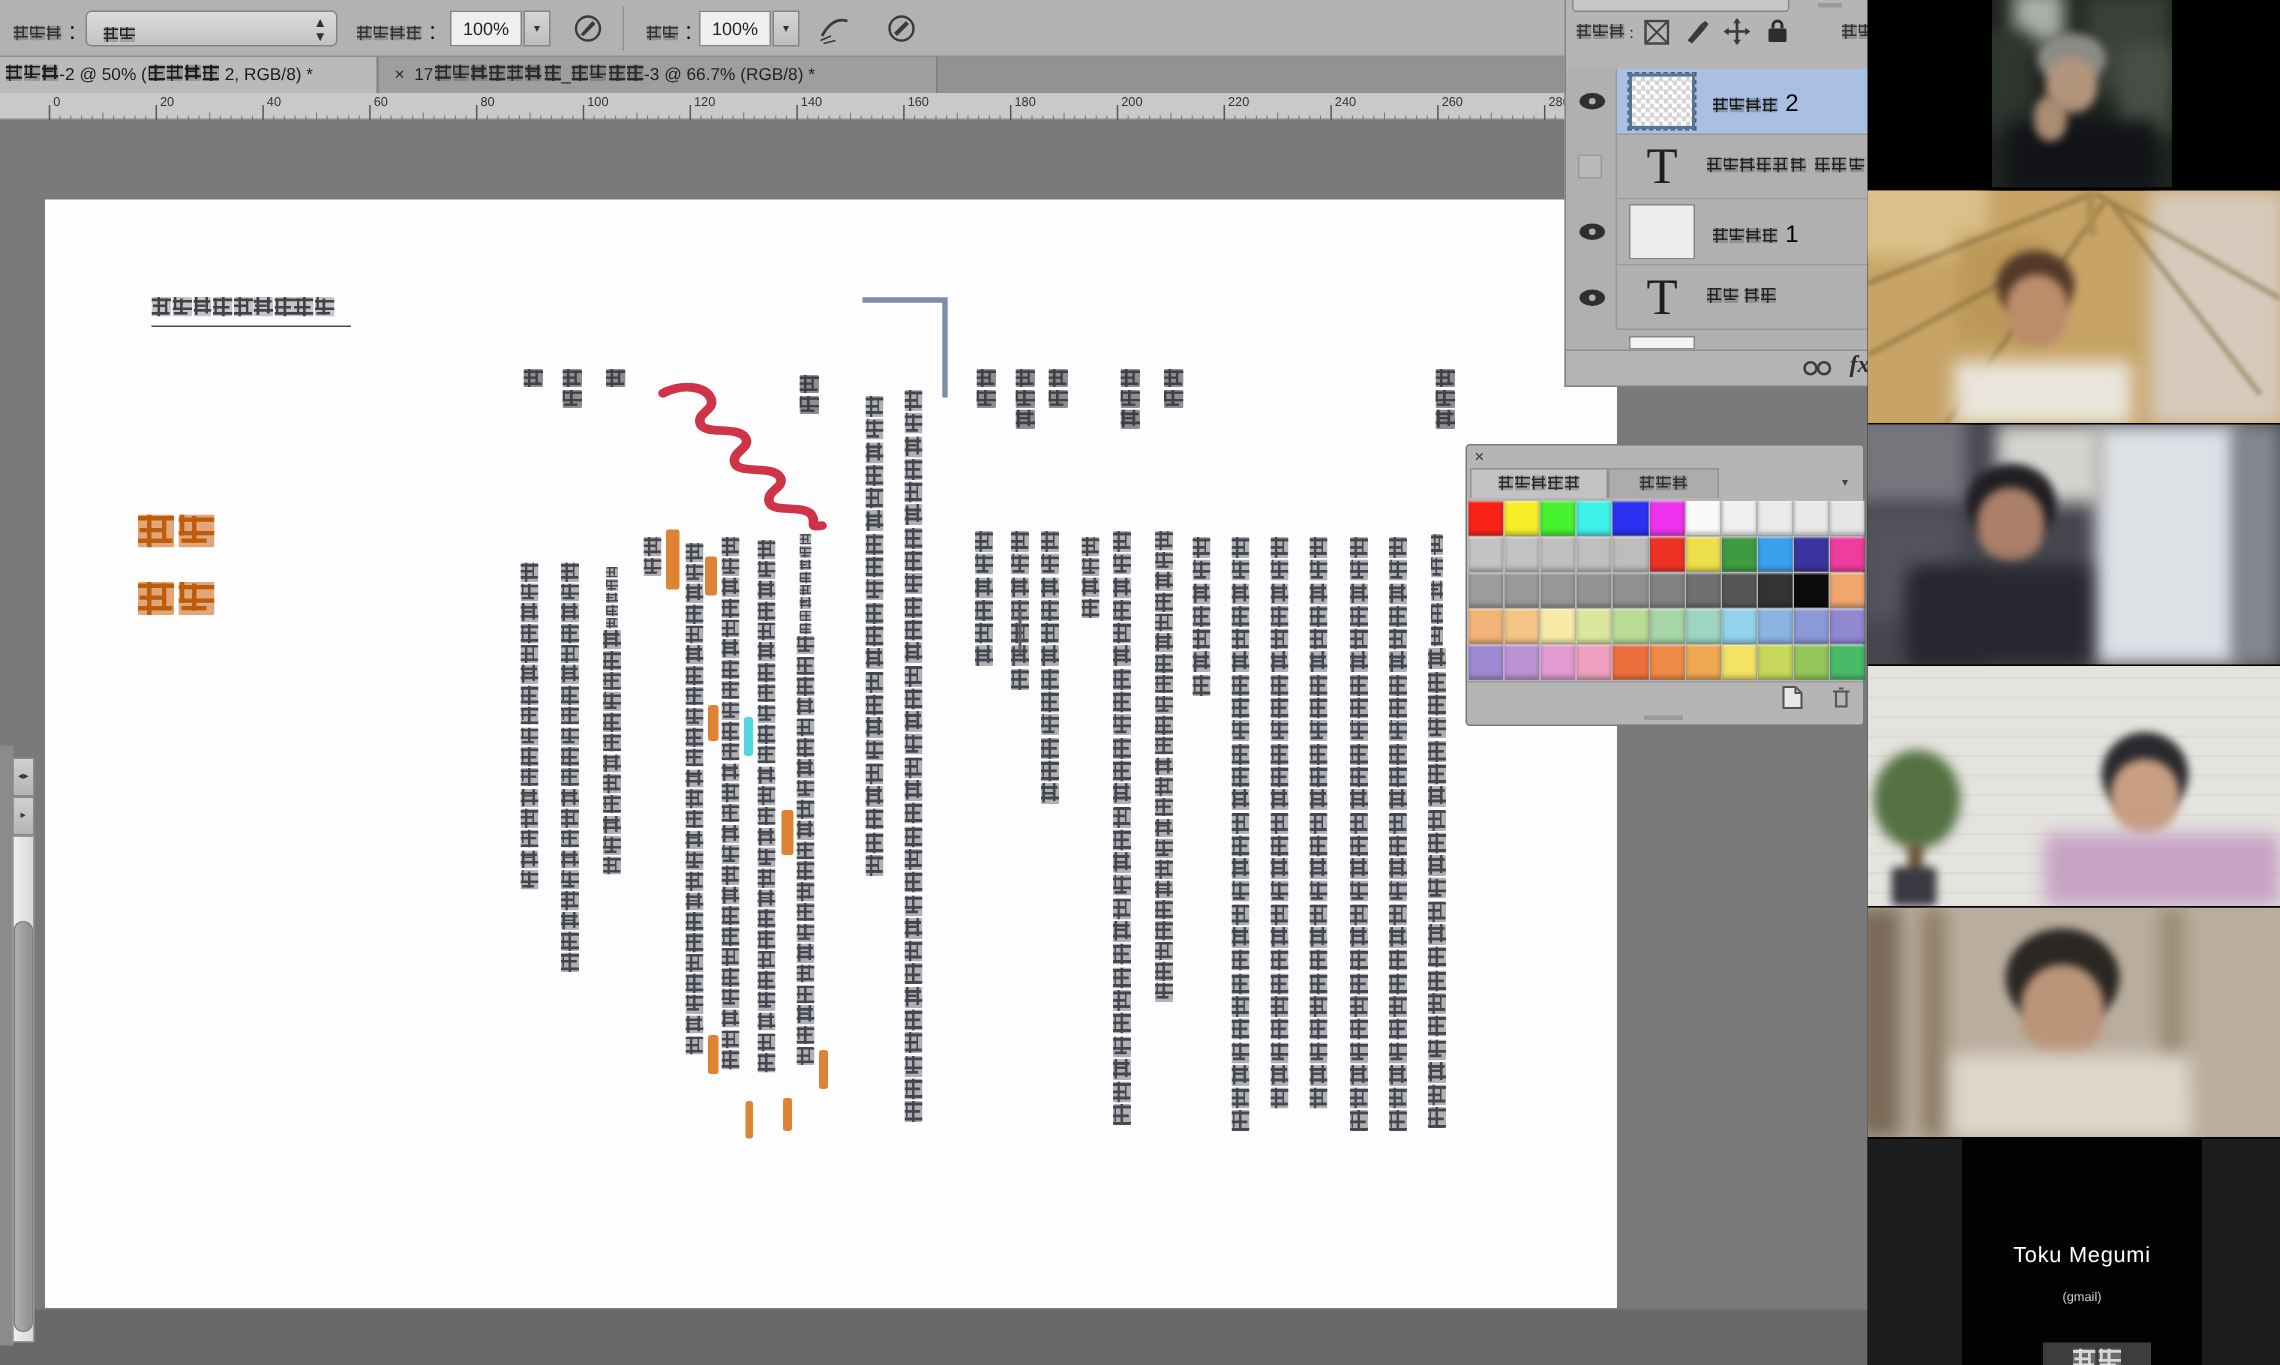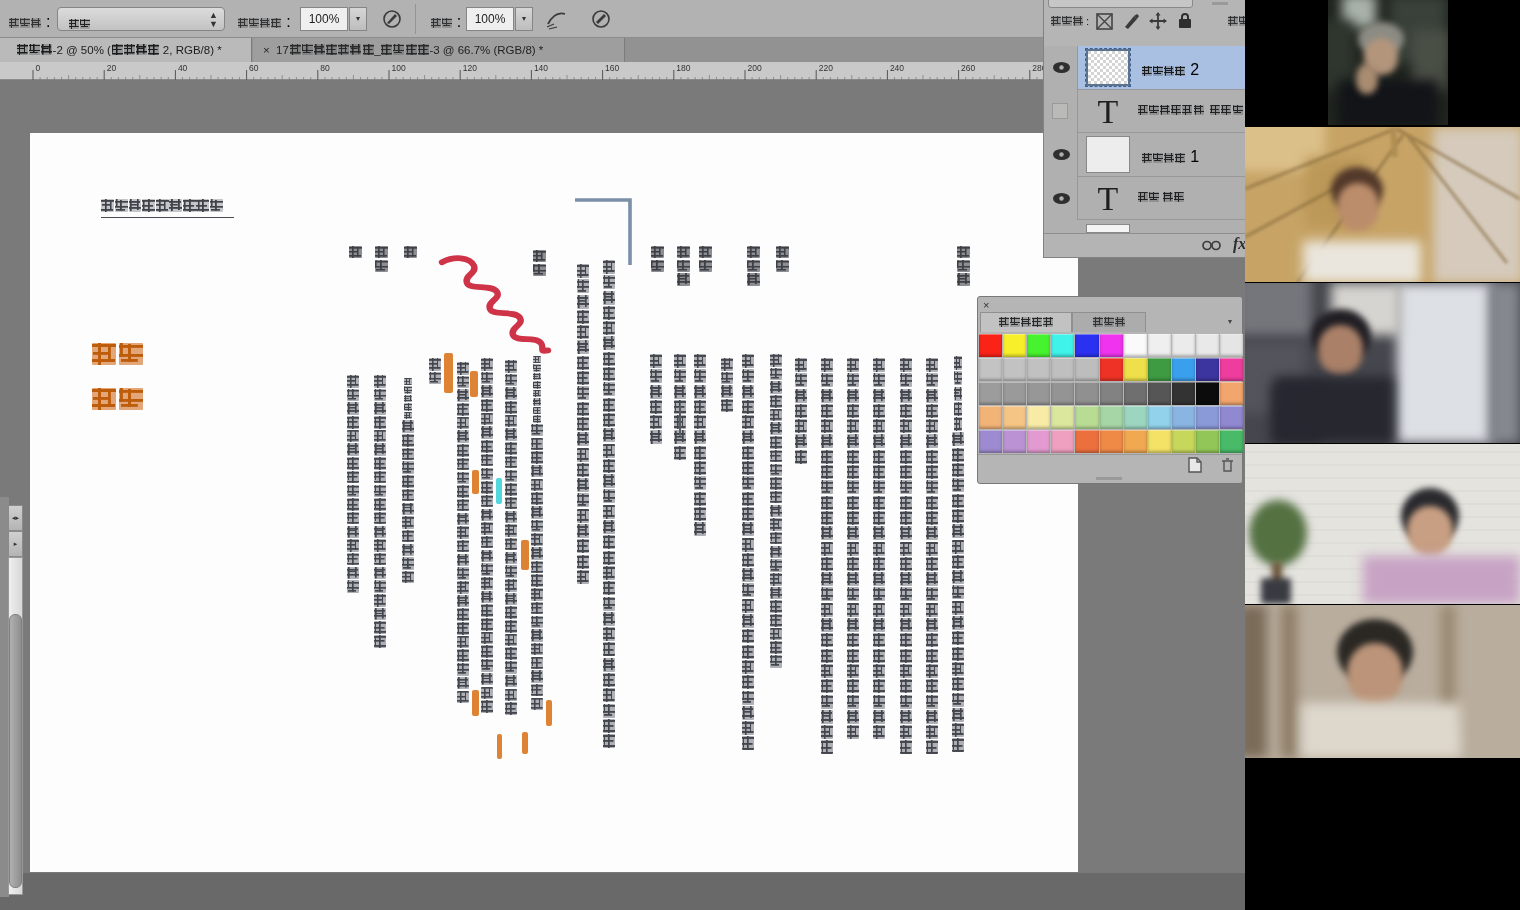--- a/index.html
+++ b/index.html
@@ -57,21 +57,21 @@
 <svg class="abs" style="left:545px;top:8px" width="24" height="22">
       <path d="M3 16 Q10 3 20 6" fill="none" stroke="#3a3a3a" stroke-width="1.8"></path>
       <path d="M2 19 l7 -3 M4 21 l8 -2" stroke="#3a3a3a" stroke-width="1.2"></path>
     </svg>
 <svg class="abs" style="left:590px;top:8px" width="22" height="22">
       <circle cx="11" cy="11" r="8" fill="none" stroke="#3a3a3a" stroke-width="1.6"></circle>
       <path d="M6 14 L14 6 l2 2 L8 16 z" fill="#3a3a3a"></path>
     </svg>
 </div>
 <div class="abs" style="left:0;top:38px;width:1250px;height:24px;background:#929292">
-<div class="abs tab" style="left:0;top:0;width:252px;height:24px;background:#bababa;border-right:1px solid #7c7c7c;font-size:11.5px;color:#1c1c1c;line-height:24px;padding-left:16px;--tc:#1c1c1c;white-space:nowrap"><i></i><i></i><i></i>-2 @ 50% (<i></i><i></i><i></i><i></i> 2, RGB/8) *</div>
+<div class="abs tab" style="left:0;top:0;width:252px;height:24px;background:#bababa;border-right:1px solid #7c7c7c;font-size:11.5px;color:#1c1c1c;line-height:24px;padding-left:3px;--tc:#1c1c1c;white-space:nowrap"><i></i><i></i><i></i>-2 @ 50% (<i></i><i></i><i></i><i></i> 2, RGB/8) *</div>
 <div class="abs tab" style="left:253px;top:0;width:372px;height:24px;background:#9e9e9e;border-right:1px solid #7c7c7c;font-size:11.5px;color:#222;line-height:24px;padding-left:10px;--tc:#2a2a2a;white-space:nowrap">×&nbsp; 17<i></i><i></i><i></i><i></i><i></i><i></i><i></i>_<i></i><i></i><i></i><i></i>-3 @ 66.7% (RGB/8) *</div>
 </div>
 <div class="abs" style="left:0;top:62px;width:1250px;height:18px;background:#c9c9c9;border-bottom:1px solid #8a8a8a"><svg width="1250" height="18">
       <line x1="33.0" y1="8" x2="33.0" y2="18" stroke="#555" stroke-width="1"></line>
       <text x="35.5" y="8.5" font-size="8.5" fill="#333" font-family="Liberation Sans">0</text>
       <line x1="40.1" y1="15" x2="40.1" y2="18" stroke="#777" stroke-width="0.7"></line>
       <line x1="47.2" y1="15" x2="47.2" y2="18" stroke="#777" stroke-width="0.7"></line>
       <line x1="54.4" y1="15" x2="54.4" y2="18" stroke="#777" stroke-width="0.7"></line>
       <line x1="61.5" y1="15" x2="61.5" y2="18" stroke="#777" stroke-width="0.7"></line>
       <line x1="68.6" y1="13" x2="68.6" y2="18" stroke="#777" stroke-width="0.7"></line>
@@ -1041,12 +1041,20 @@
 <div class="abs" style="left:0;top:605px;width:275px;height:153px;overflow:hidden">
       <div style="position:absolute;left:0;top:0;width:275px;height:153px;background:#b9ad9d">
         <div style="position:absolute;filter:blur(6px);left:-8px;top:0;width:30px;height:153px;background:#7a6a58"></div>
         <div style="position:absolute;filter:blur(6px);left:36px;top:0;width:16px;height:153px;background:#8d7c66"></div>
         <div style="position:absolute;filter:blur(6px);left:196px;top:0;width:14px;height:120px;background:#96876f"></div>
         <div style="position:absolute;filter:blur(3px);left:92px;top:14px;width:76px;height:66px;background:#2b2824;border-radius:50%"></div>
         <div style="position:absolute;filter:blur(3px);left:102px;top:38px;width:56px;height:62px;background:#bb9479;border-radius:48%"></div>
         <div style="position:absolute;filter:blur(6px);left:56px;top:98px;width:160px;height:55px;background:#ddd7cc"></div>
       </div>
     </div>
+<div class="abs" style="left:0;top:759px;width:275px;height:152px;overflow:hidden">
+      <div style="position:absolute;left:0;top:0;width:275px;height:152px;background:#1d1d1d">
+        <div style="position:absolute;left:63px;top:0;width:160px;height:152px;background:#020202"></div>
+        <div style="position:absolute;left:63px;top:70px;width:160px;text-align:center;font-size:14.5px;color:#fff;letter-spacing:.5px">Toku Megumi</div>
+        <div style="position:absolute;left:63px;top:100px;width:160px;text-align:center;font-size:8.5px;color:#cfcfcf">(gmail)</div>
+        <div style="position:absolute;left:117px;top:136px;width:72px;height:16px;background:#3d3d3d;--tc:#d8d8d8;--bc:rgba(216,216,216,.3);text-align:center;padding-top:4px"><i style="width:15px;height:14px"></i><i style="width:15px;height:14px"></i></div>
+      </div>
+    </div>
 </div>
 </body></html>

